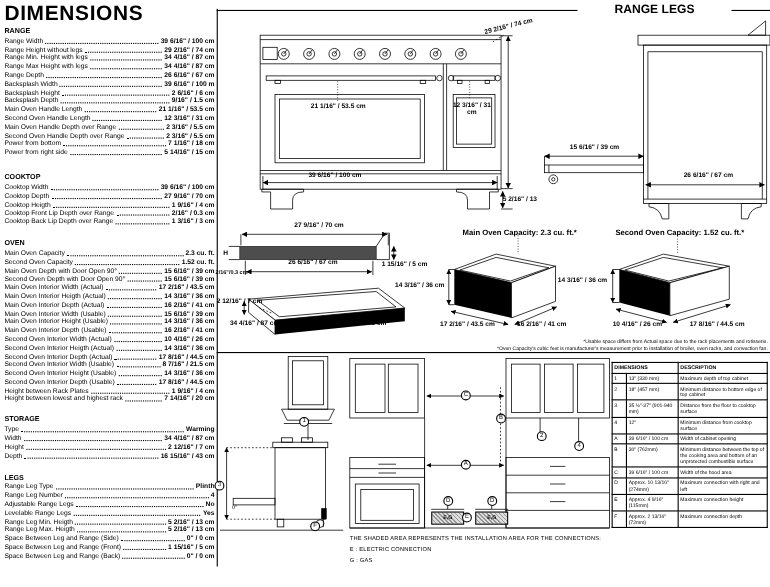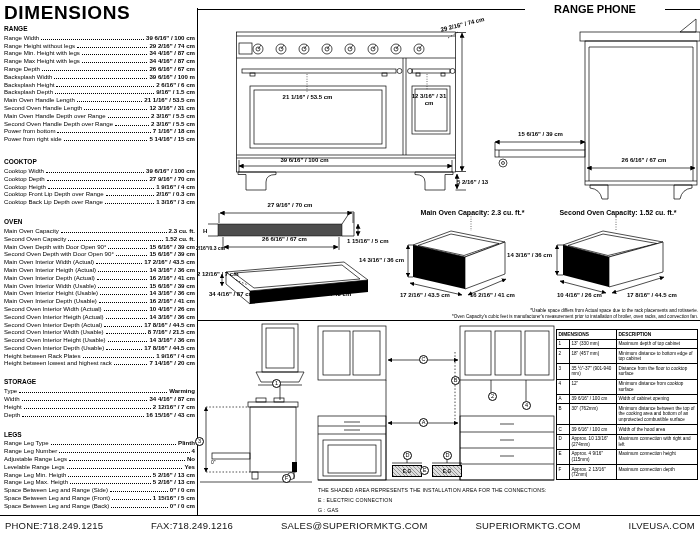--- a/index.html
+++ b/index.html
@@ -315,21 +315,21 @@
           <span class="sdots"></span>
           <span class="sval">0" / 0 cm</span>
         </div>
       </div>
   </div>
 
   <div class="v-divider"></div>
   <div class="rule-top"></div>
   <div class="rule-mid"></div>
 
-  <div class="diag-title" style="left:525px;top:3px;width:140px;">RANGE PHONE</div>
+  <div class="diag-title" style="left:525px;top:3px;width:140px;">RANGE LEGS</div>
 
   <svg class="diag" style="left:236px;top:24px;" width="230" height="172" viewBox="0 0 230 172">
     <defs>
         <marker id="fa" viewBox="0 0 8 8" refX="7.5" refY="4" markerWidth="5" markerHeight="5" markerUnits="userSpaceOnUse" orient="auto-start-reverse">
           <path d="M0 0 L8 4 L0 8 Z"></path>
         </marker>
       </defs>
     <rect x="0.5" y="8" width="219" height="140"></rect>
     <line x1="0.5" y1="12" x2="219.5" y2="12"></line>
     <line x1="0.5" y1="34" x2="219.5" y2="34"></line>
@@ -686,21 +686,14 @@
           <td>Maximum connection height</td>
         </tr>
         <tr>
           <td>F</td>
           <td>Approx. 2 13/16" (72mm)</td>
           <td>Maximum connection depth</td>
         </tr>
       </tbody>
   </table>
 
-  <div class="footer">
-    <span>PHONE:718.249.1215</span>
-    <span>FAX:718.249.1216</span>
-    <span>SALES@SUPERIORMKTG.COM</span>
-    <span>SUPERIORMKTG.COM</span>
-    <span>ILVEUSA.COM</span>
-  </div>
 
 </div>
 
 </body></html>

